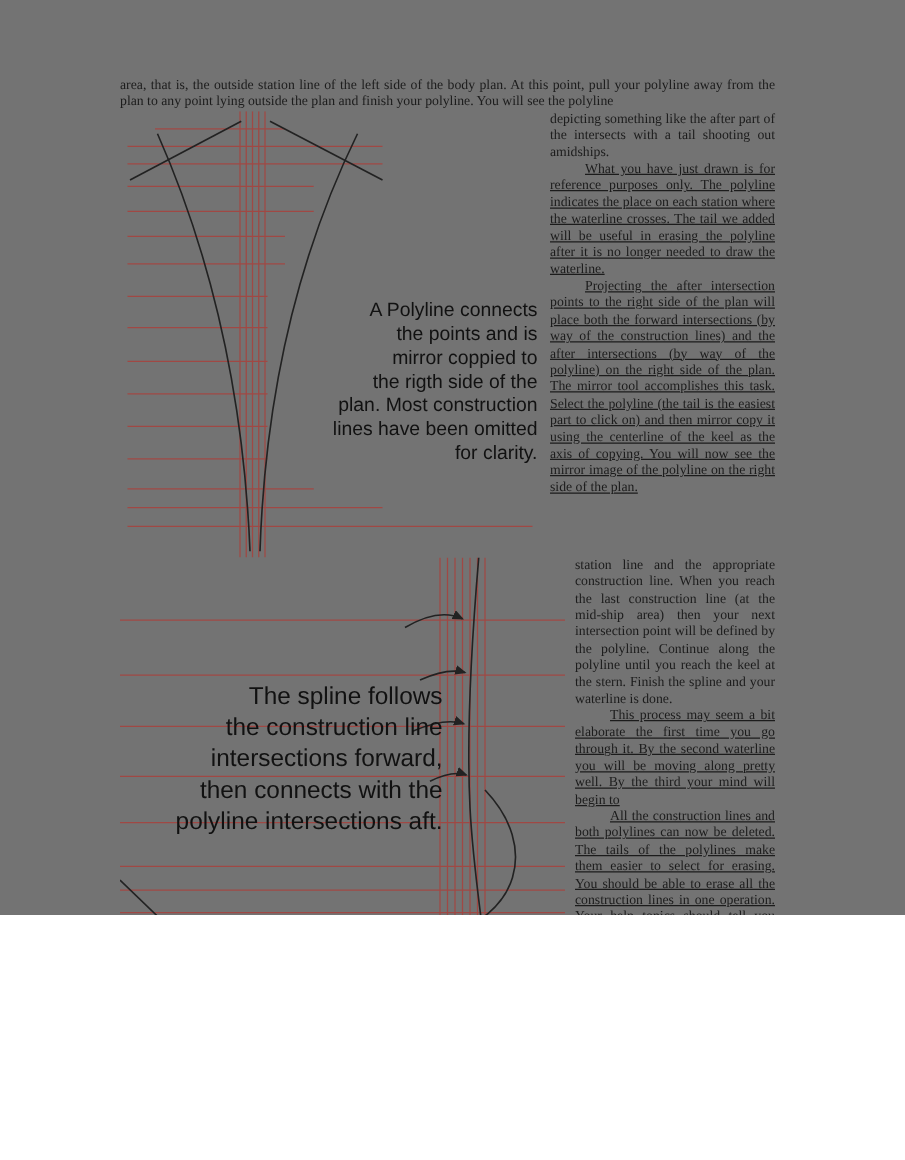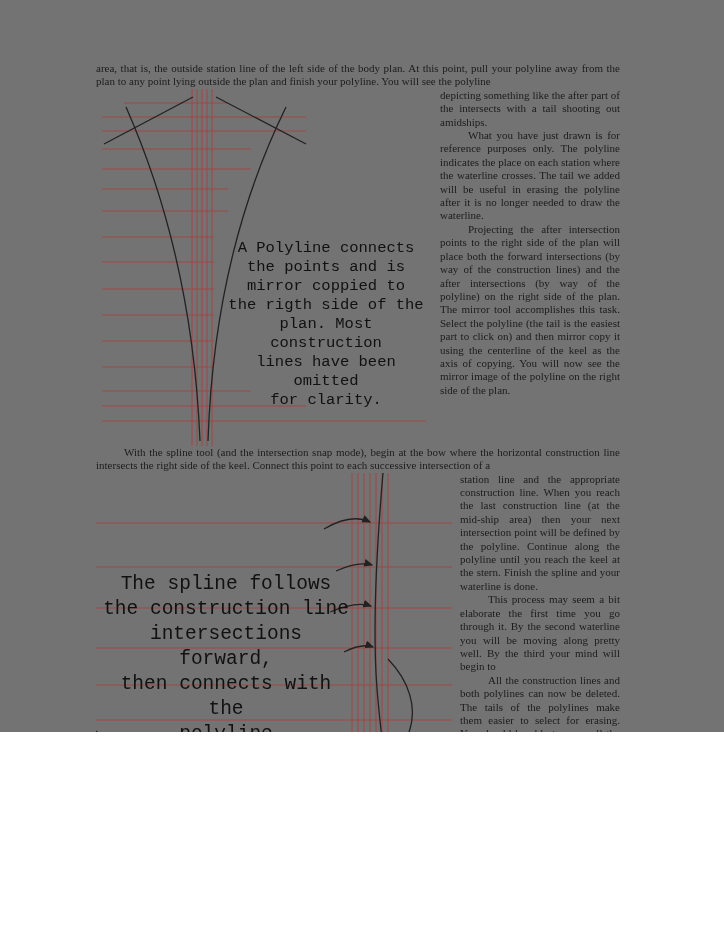--- a/index.html
+++ b/index.html
@@ -5,28 +5,28 @@
   * { margin:0; padding:0; box-sizing:border-box; }
   html,body { background:#ffffff; }
   .page {
     width:724px; height:732px; position:relative; overflow:hidden;
     background:#737373; color:#1c1c1c;
     font-family:"Liberation Serif", serif;
     font-size:11px; line-height:13.4px;
   }
   .content { padding:62px 104px 0 96px; text-align:justify; }
   .content p { margin:0; }
-  p.indent { text-indent:28px; }
+  p.indent { text-indent:28px;text-decoration:underline; }
   .block { display:flow-root; }
   .diagram { position:relative; float:left; }
   #diagram1 { width:334px; height:357px; margin-right:10px; }
   #diagram2 { width:356px; height:372px; margin-right:8px; }
   .caption {
-    position:absolute; text-align:center; white-space:pre-line;
-    font-family:Liberation Mono, monospace; color:#111;
+    position:absolute; text-align:right; white-space:pre-line;
+    font-family:Liberation Sans, sans-serif; color:#111;
   }
   #caption1 { left:126px; top:150px; width:208px; font-size:15.5px; line-height:19px; }
   #caption2 { left:2px; top:99px; width:256px; font-size:19.5px; line-height:25px; }
   svg .cline { stroke:var(--construction-line,#a04844); stroke-width:1; }
   svg .bline { stroke:var(--curve,#222222); stroke-width:1.3; fill:none; }
   .watermark {
     position:absolute; left:9px; top:828px;
     display:flex; align-items:center; opacity:0.95; pointer-events:none;
   }
   .wm-text {
@@ -84,21 +84,20 @@
 the rigth side of the
 plan.  Most construction
 lines have been omitted
 for clarity.</div>
       </div>
       <p>depicting something like the after part of the intersects with a tail shooting out amidships.</p>
       <p class="indent">What you have just drawn is for reference purposes only.  The polyline indicates the place on each station where the waterline crosses.  The tail we added will be useful in erasing the polyline after it is no longer needed to draw the waterline.</p>
       <p class="indent">Projecting the after intersection points to the right side of the plan will place both the forward intersections (by way of the construction lines) and the after intersections (by way of the polyline) on the right side of the plan.  The mirror tool accomplishes this task.  Select the polyline (the tail is the easiest part to click on) and then mirror copy it using the centerline of the keel as the axis of copying.  You will now see the mirror image of the polyline on the right side of the plan.</p>
     </div>
 
-    <p class="indent">With the spline tool (and the intersection snap mode), begin at the bow where the horizontal construction line intersects the right side of the keel.  Connect this point to each successive intersection of a</p>
 
     <div class="block">
       <div class="diagram" id="diagram2">
         <svg viewBox="0 0 356 372" width="356" height="372">
           <defs>
             <marker id="ah" markerWidth="8" markerHeight="8" refX="6" refY="3" orient="auto">
               <path d="M0,0 L7,3 L0,6 Z" fill="#222222"></path>
             </marker>
           </defs>
           <g class="cline">

